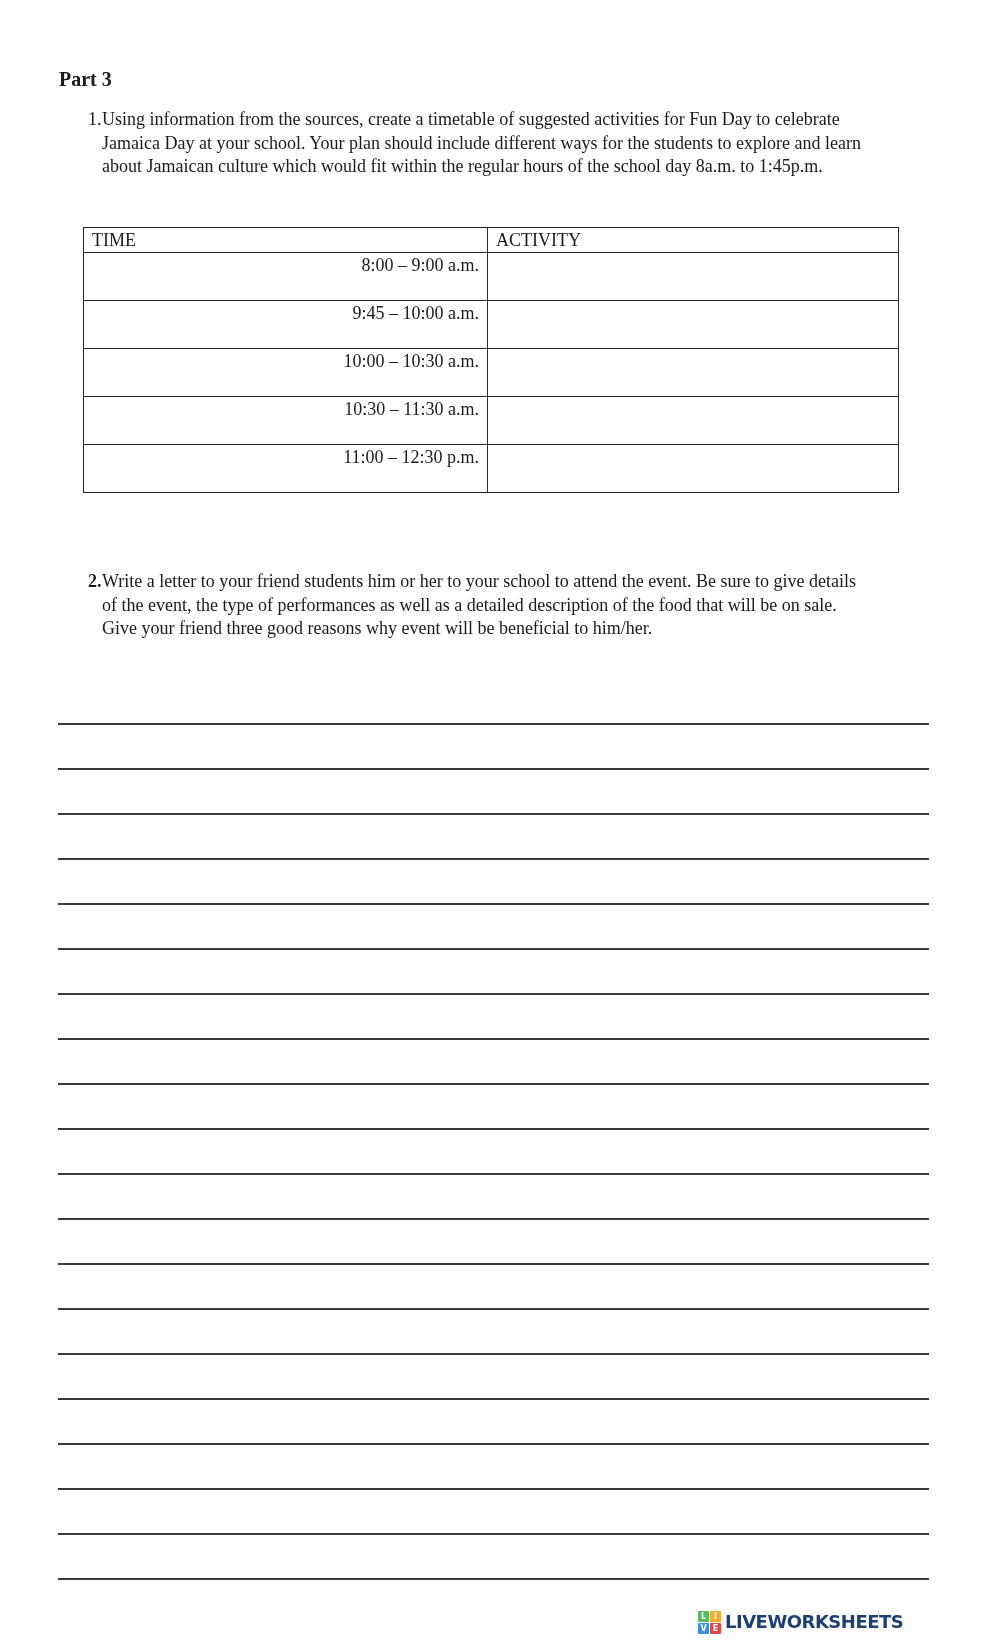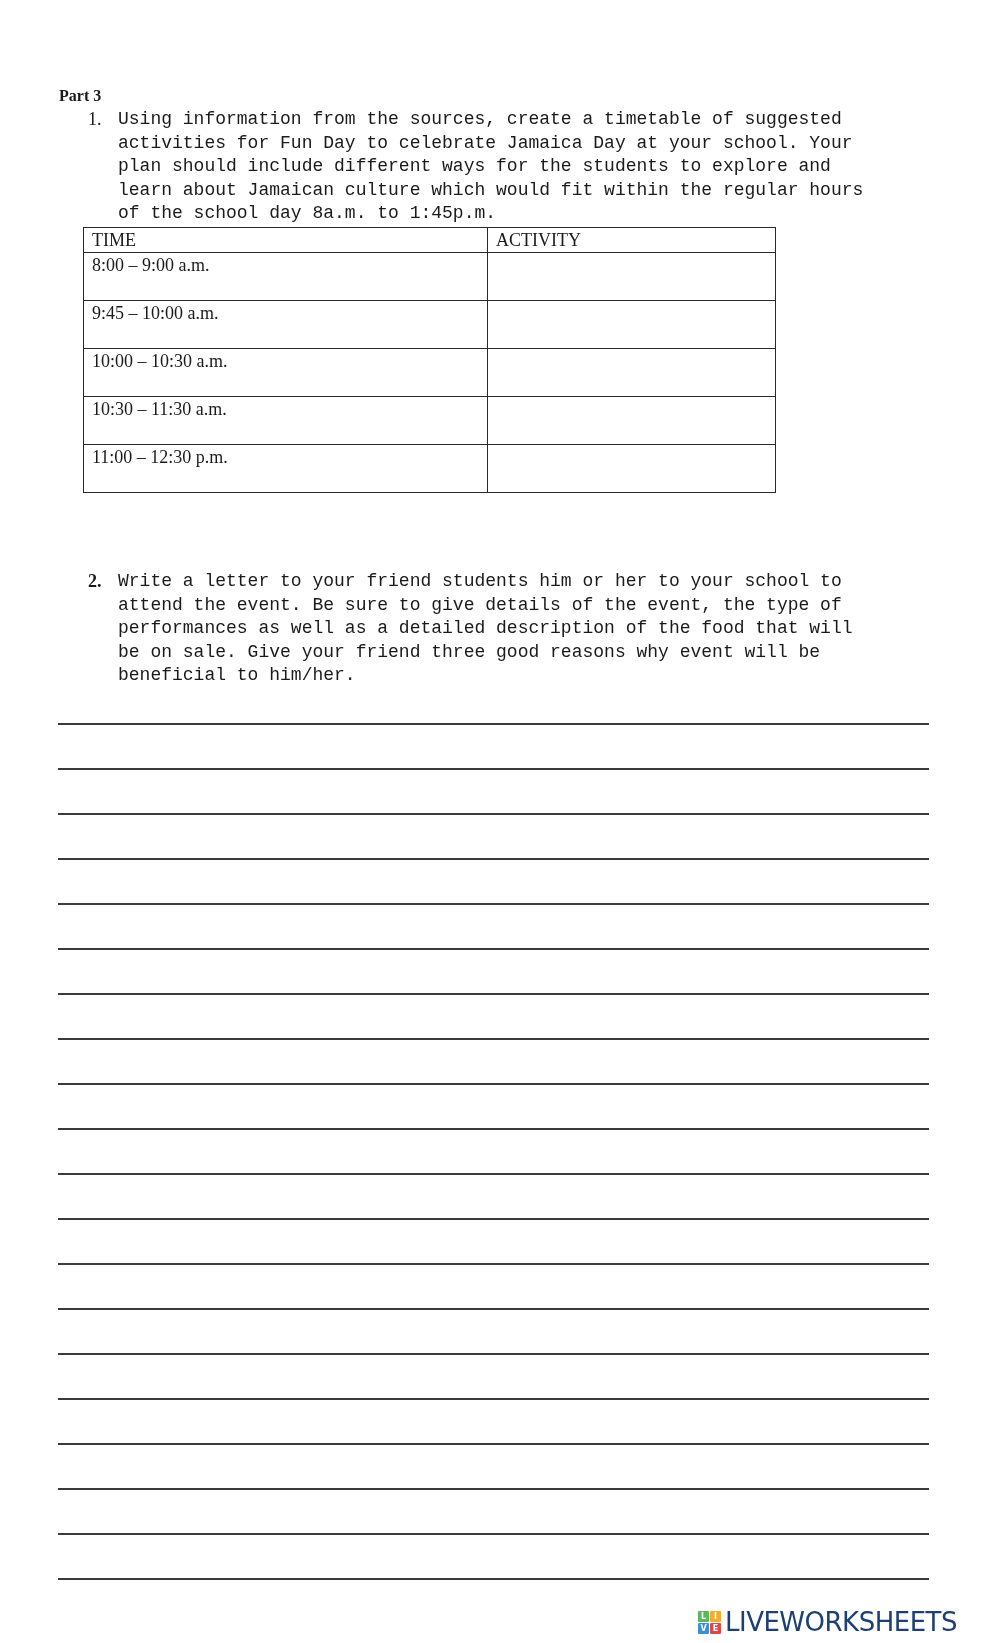--- a/index.html
+++ b/index.html
@@ -11,64 +11,63 @@
       width: 1000px;
       height: 1643px;
       position: relative;
       overflow: hidden;
       font-family: "Liberation Serif", "DejaVu Serif", serif;
       color: #1a1a1a;
     }
     .part-title {
       position: absolute;
       left: 59px;
-      top: 85px;
-      font-size: 16px;
+      top: 68px;
+      font-size: 20px;
       font-weight: bold;
       line-height: 22px;
     }
     .question {
       position: absolute;
       left: 88px;
       width: 780px;
       font-size: 18px;
       line-height: 23.5px;
     }
     .q1 { top: 108px; }
     .q2 { top: 570px; }
     .q-num {
       position: absolute;
       left: 0;
       top: 0;
     }
     .q2 .q-num { font-weight: bold; }
     .q-text {
-      margin-left: 30px;
+      margin-left: 14px;
       display: block;
-      font-family: Liberation Mono, monospace;
     }
     table.timetable {
       position: absolute;
       left: 83px;
       top: 227px;
-      width: 693px;
+      width: 816px;
       border-collapse: collapse;
       font-size: 18px;
     }
     table.timetable th,
     table.timetable td {
       border: 1.5px solid #2a2a2a;
       text-align: left;
       vertical-align: top;
       font-weight: normal;
       padding: 1px 8px 0 8px;
       line-height: 22px;
     }
     table.timetable th { height: 23px; }
-    table.timetable td { height: 46px; }
+    table.timetable td { height: 46px; text-align: right; }
     table.timetable .col-time { width: 387px; }
     .write-line {
       position: absolute;
       left: 58px;
       width: 871px;
       height: 0;
       border-top: 2px solid #3a3a3a;
     }
     .logo {
       position: absolute;
@@ -90,22 +89,22 @@
       font-size: 8px;
       font-weight: bold;
       color: #ffffff;
       display: flex;
       align-items: center;
       justify-content: center;
       border-radius: 1px;
     }
     .logo-text {
       font-family: "DejaVu Sans", sans-serif;
-      font-weight: normal;
-      font-size: 26px;
+      font-weight: bold;
+      font-size: 18px;
       letter-spacing: -0.5px;
       color: #1d3f73;
       line-height: 26px;
     }
   </style>
 </head>
 <body>
 
 <div class="part-title">Part 3</div>
 

